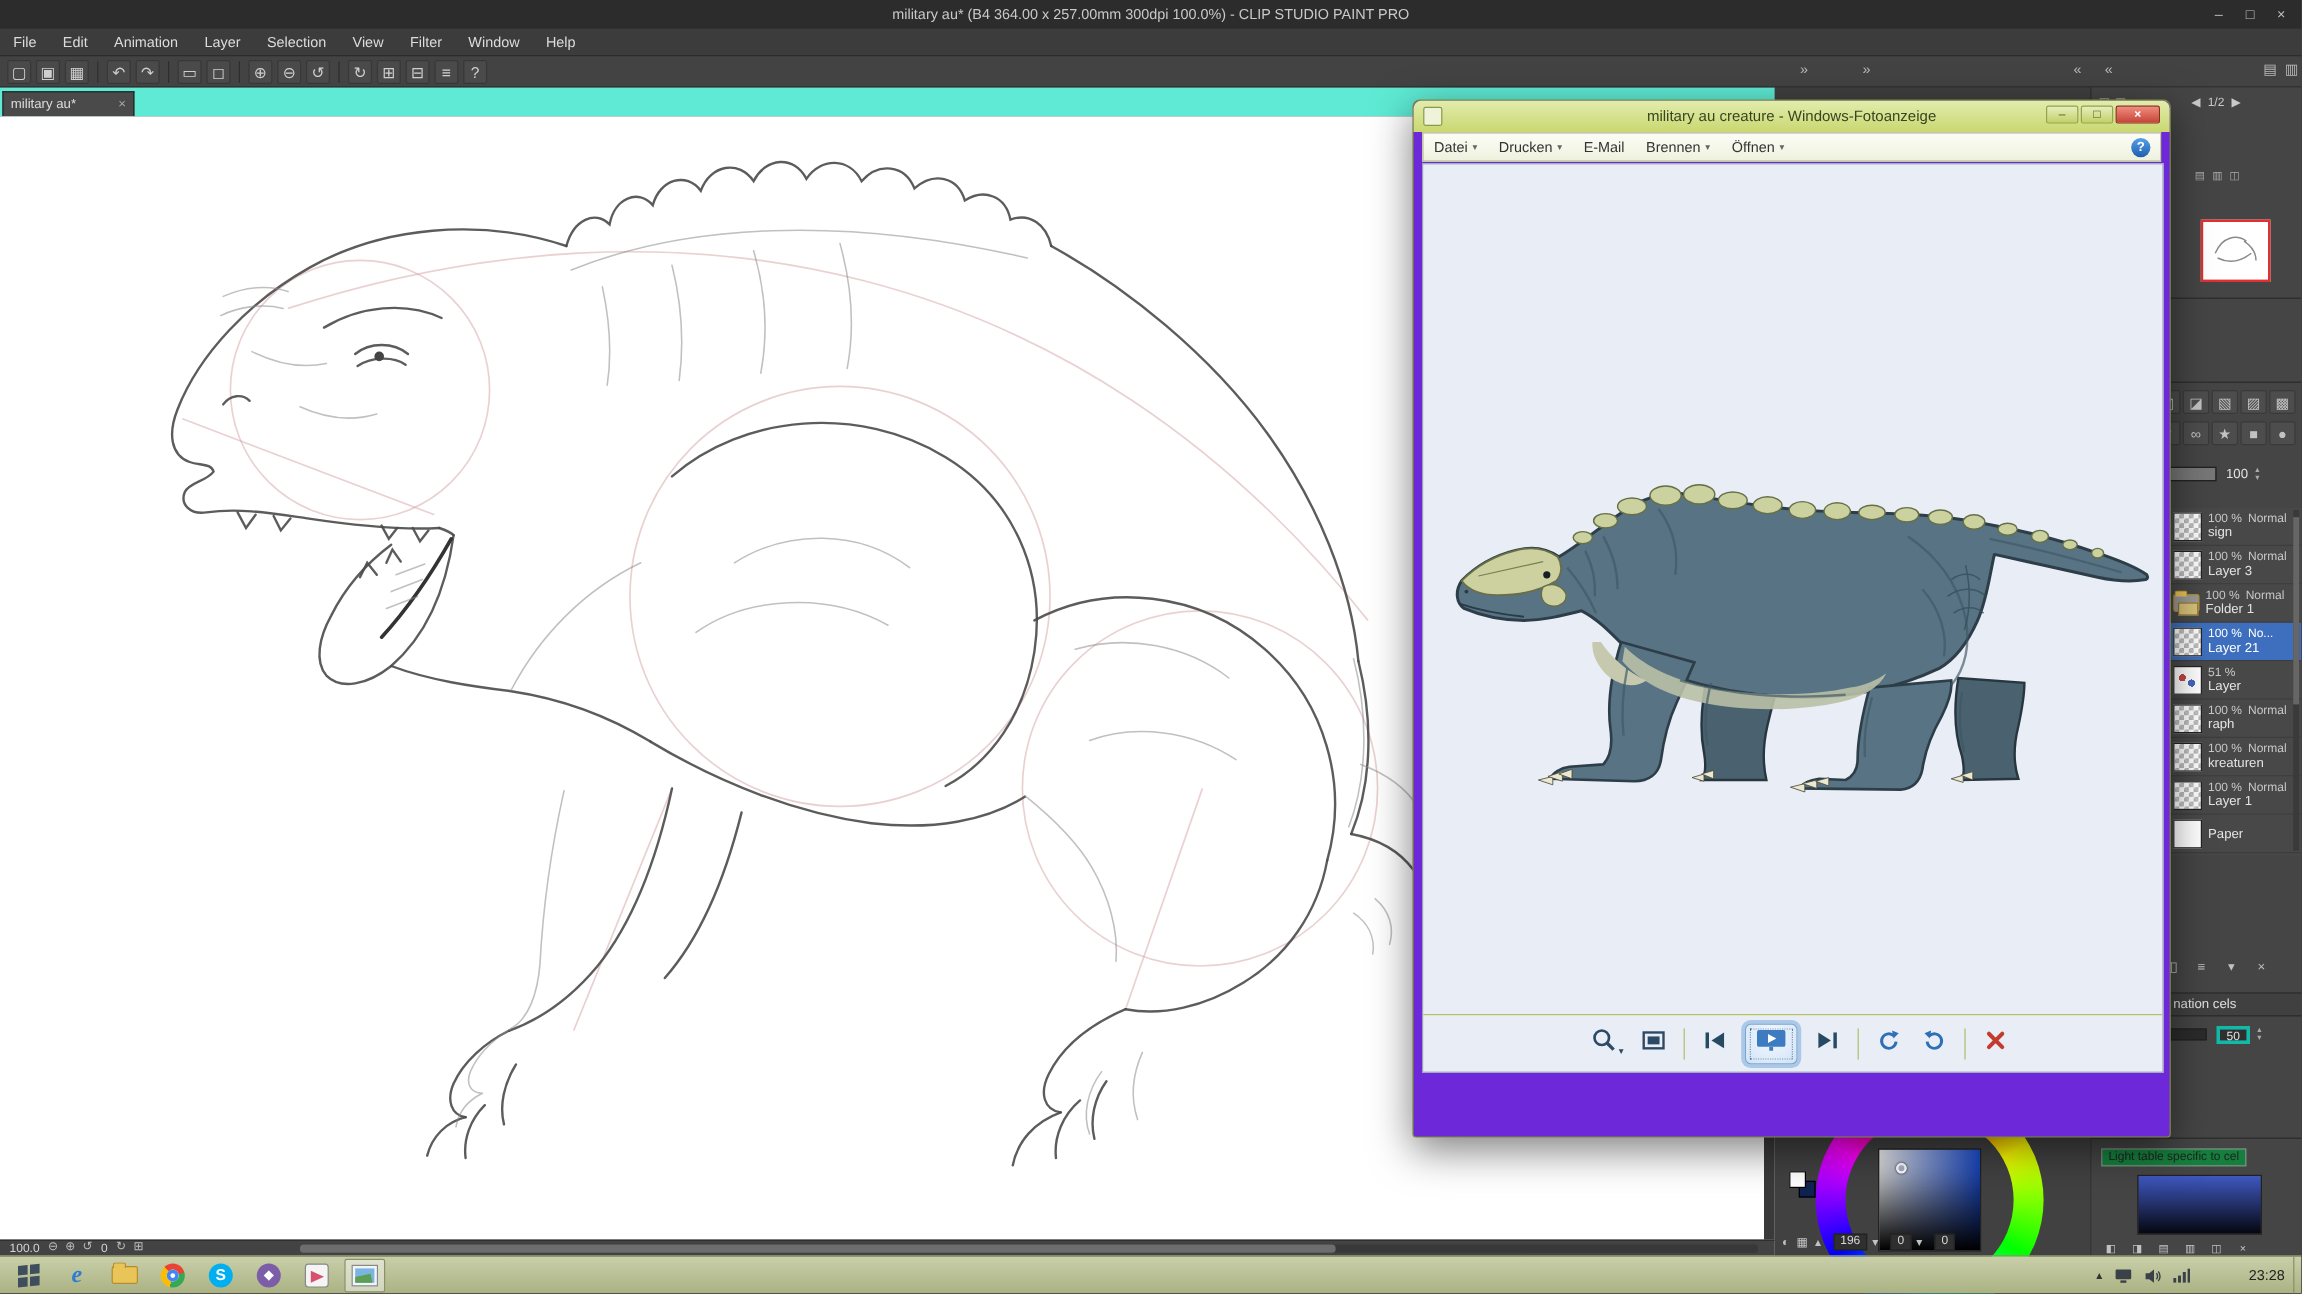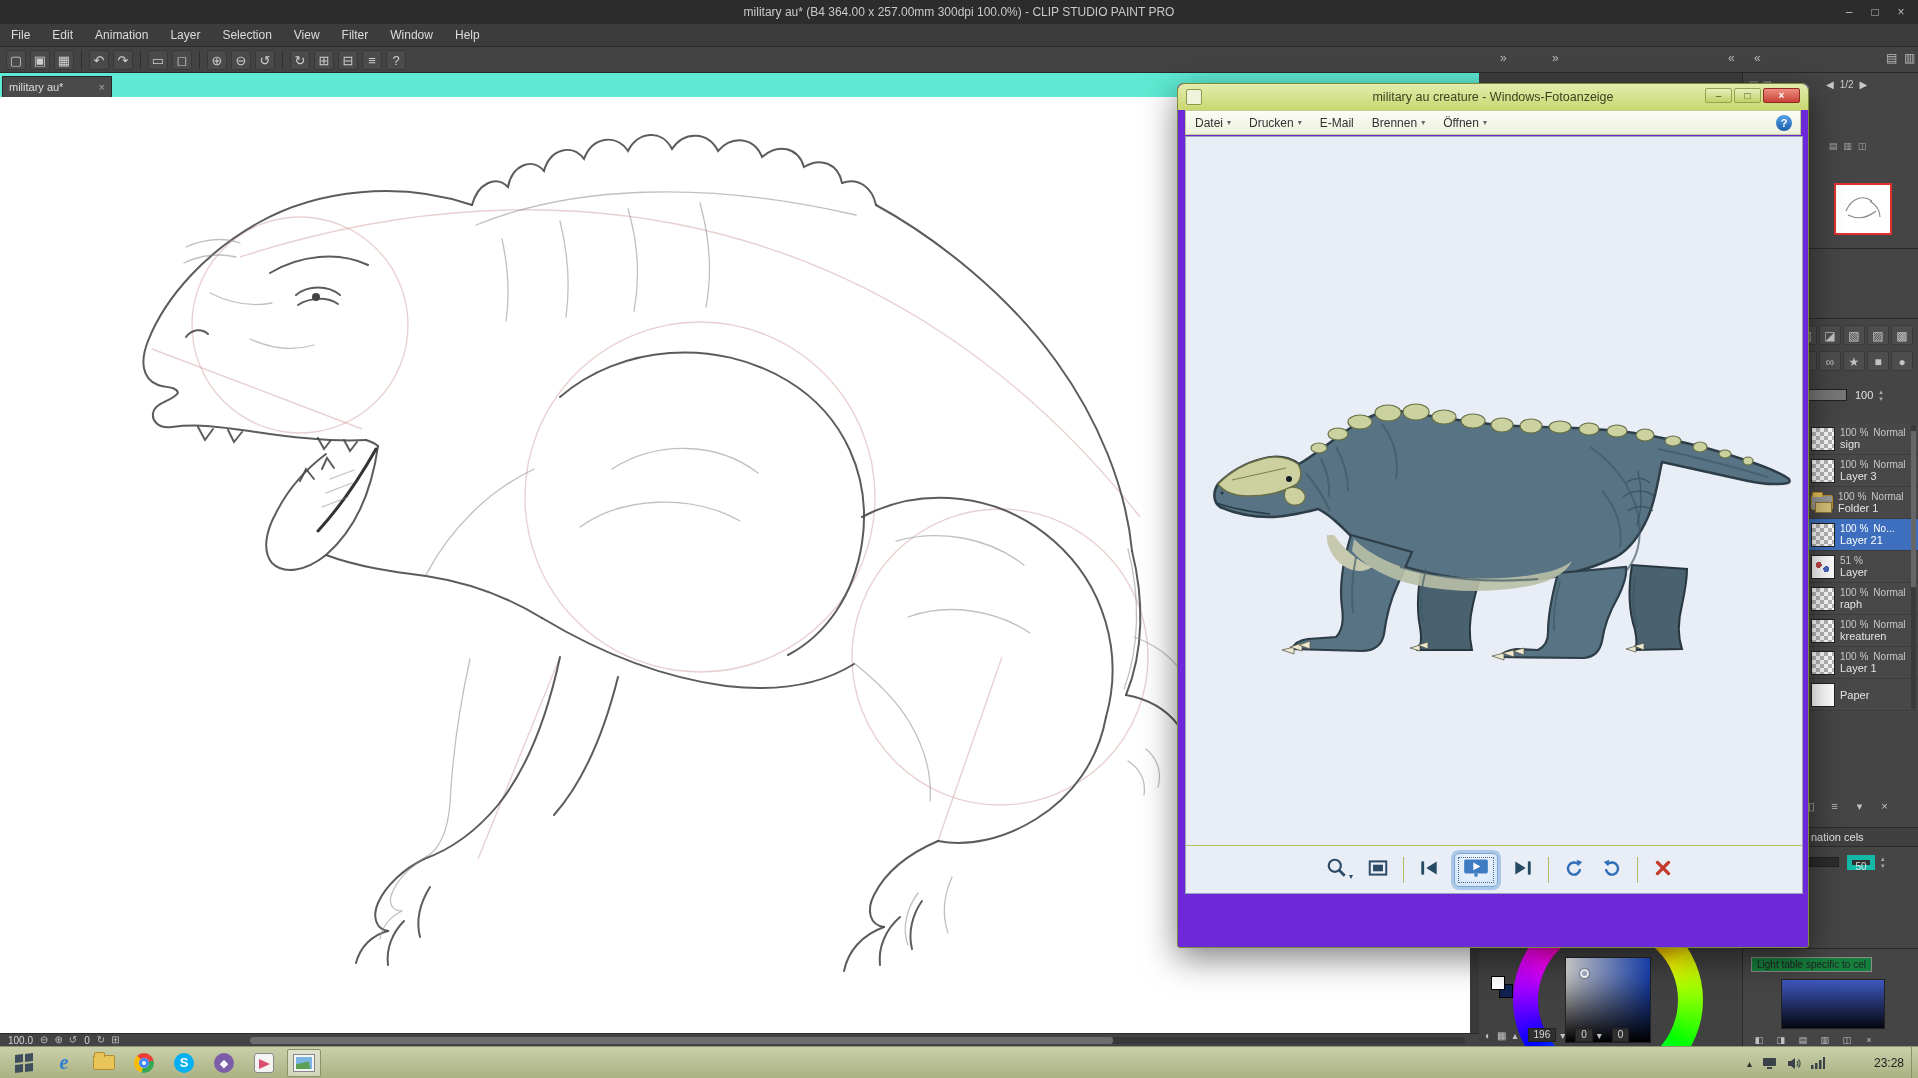--- a/index.html
+++ b/index.html
@@ -85,21 +85,21 @@
   .l2{font-size:11px;color:#e4e4e4;white-space:nowrap;overflow:hidden;}
   .lscroll{position:absolute;right:2px;top:352px;width:5px;height:284px;background:#3a3a3a;}
   .lscroll i{position:absolute;left:0;top:2%;width:5px;height:55%;background:#666;display:block;}
   .lbottom{position:absolute;left:4px;top:724px;display:flex;}
   .lbottom .gi{width:23px;height:18px;text-align:center;line-height:18px;color:#c2c2c2;font-size:11px;margin:0 1px;}
   .animbar{position:absolute;left:0;top:754px;width:175px;height:20px;background:#404040;
     border-top:1px solid #2b2b2b;border-bottom:1px solid #2b2b2b;}
   .animbar .t{position:absolute;left:68px;top:3px;color:#e0e0e0;font-size:11px;white-space:nowrap;}
   .valrow{position:absolute;left:4px;top:780px;width:168px;height:18px;display:flex;align-items:center;}
   .minitrack{width:92px;height:10px;background:#2b2b2b;border:1px solid #222;}
-  .valbox{width:28px;height:15px;background:#2f2f2f;border:5px solid #14b8a6;color:#e2e2e2;font-size:10px;
+  .valbox{width:28px;height:15px;background:#2f2f2f;border:3px solid #14b8a6;color:#e2e2e2;font-size:10px;
     text-align:center;line-height:14px;margin-left:8px;}
   .ltpanel{position:absolute;left:0;top:875px;width:175px;height:98px;background:#454545;border-top:1px solid #2b2b2b;}
   .lttip{position:absolute;left:8px;top:8px;background:#15803d;border:1px solid #8a8a8a;color:#222;
     font-size:10px;padding:1px 5px;white-space:nowrap;z-index:3;}
   .ltgrad{position:absolute;left:38px;top:30px;width:104px;height:50px;border:1px solid #222;
     background:linear-gradient(#3f58c0,#05070f);}
   .ltrow{position:absolute;left:5px;top:86px;display:flex;}
   .ltrow .gi{width:22px;height:10px;text-align:center;line-height:10px;color:#c2c2c2;font-size:9px;}
 
   

